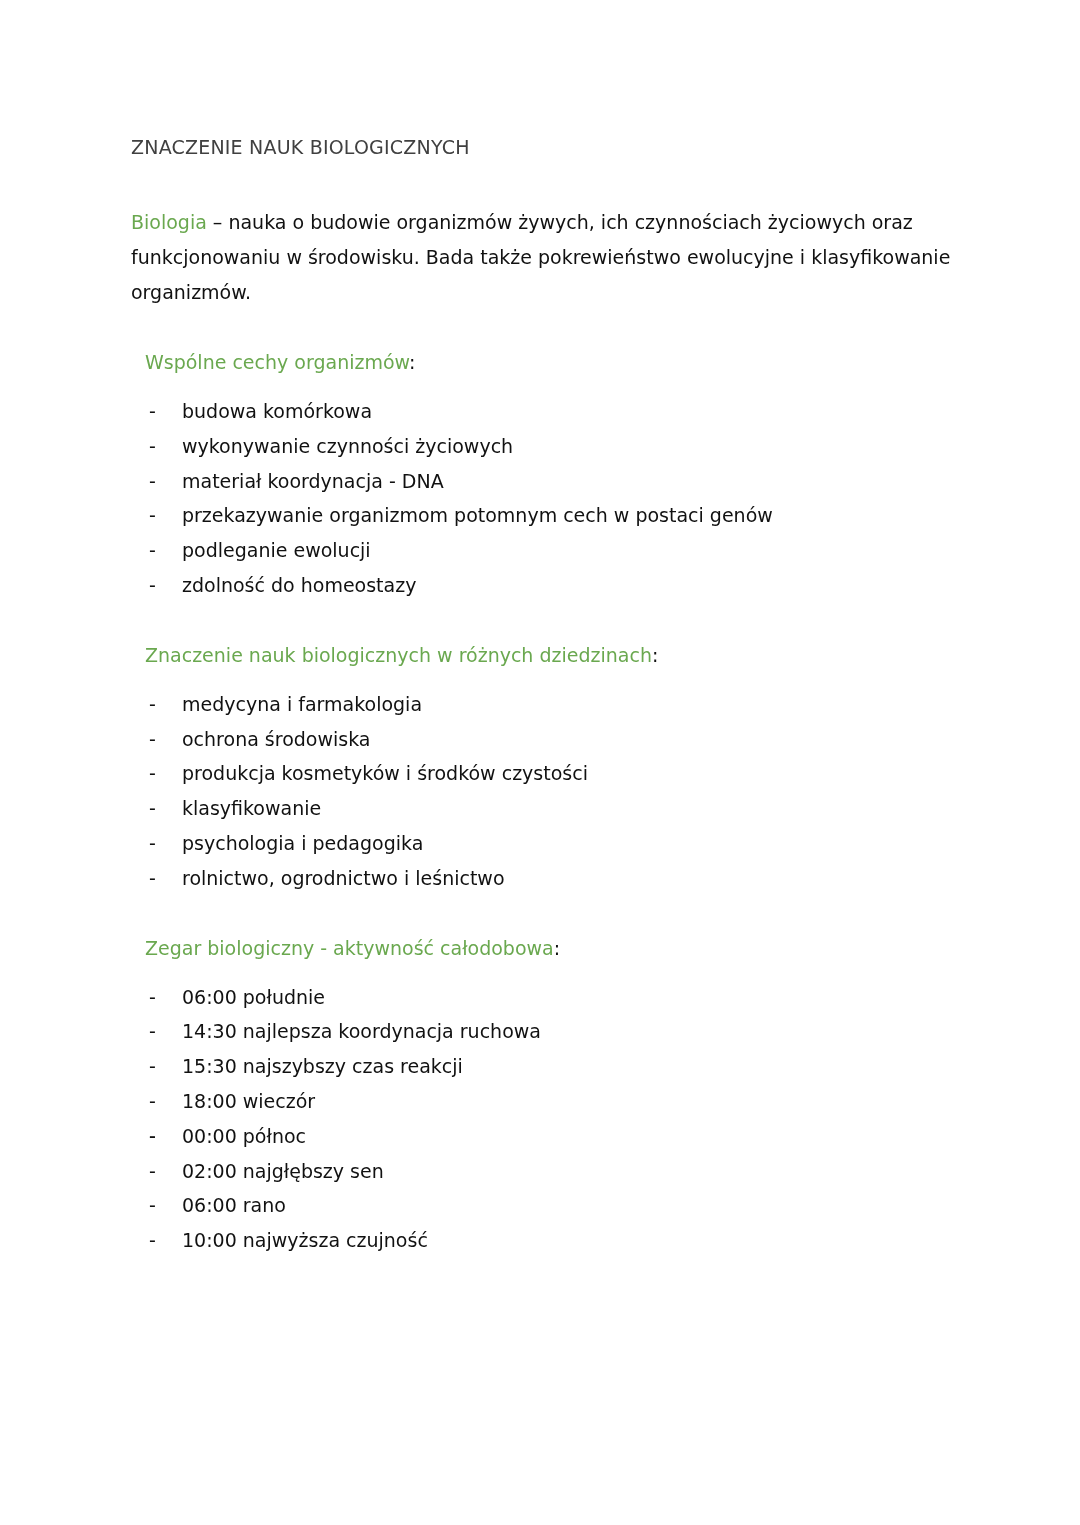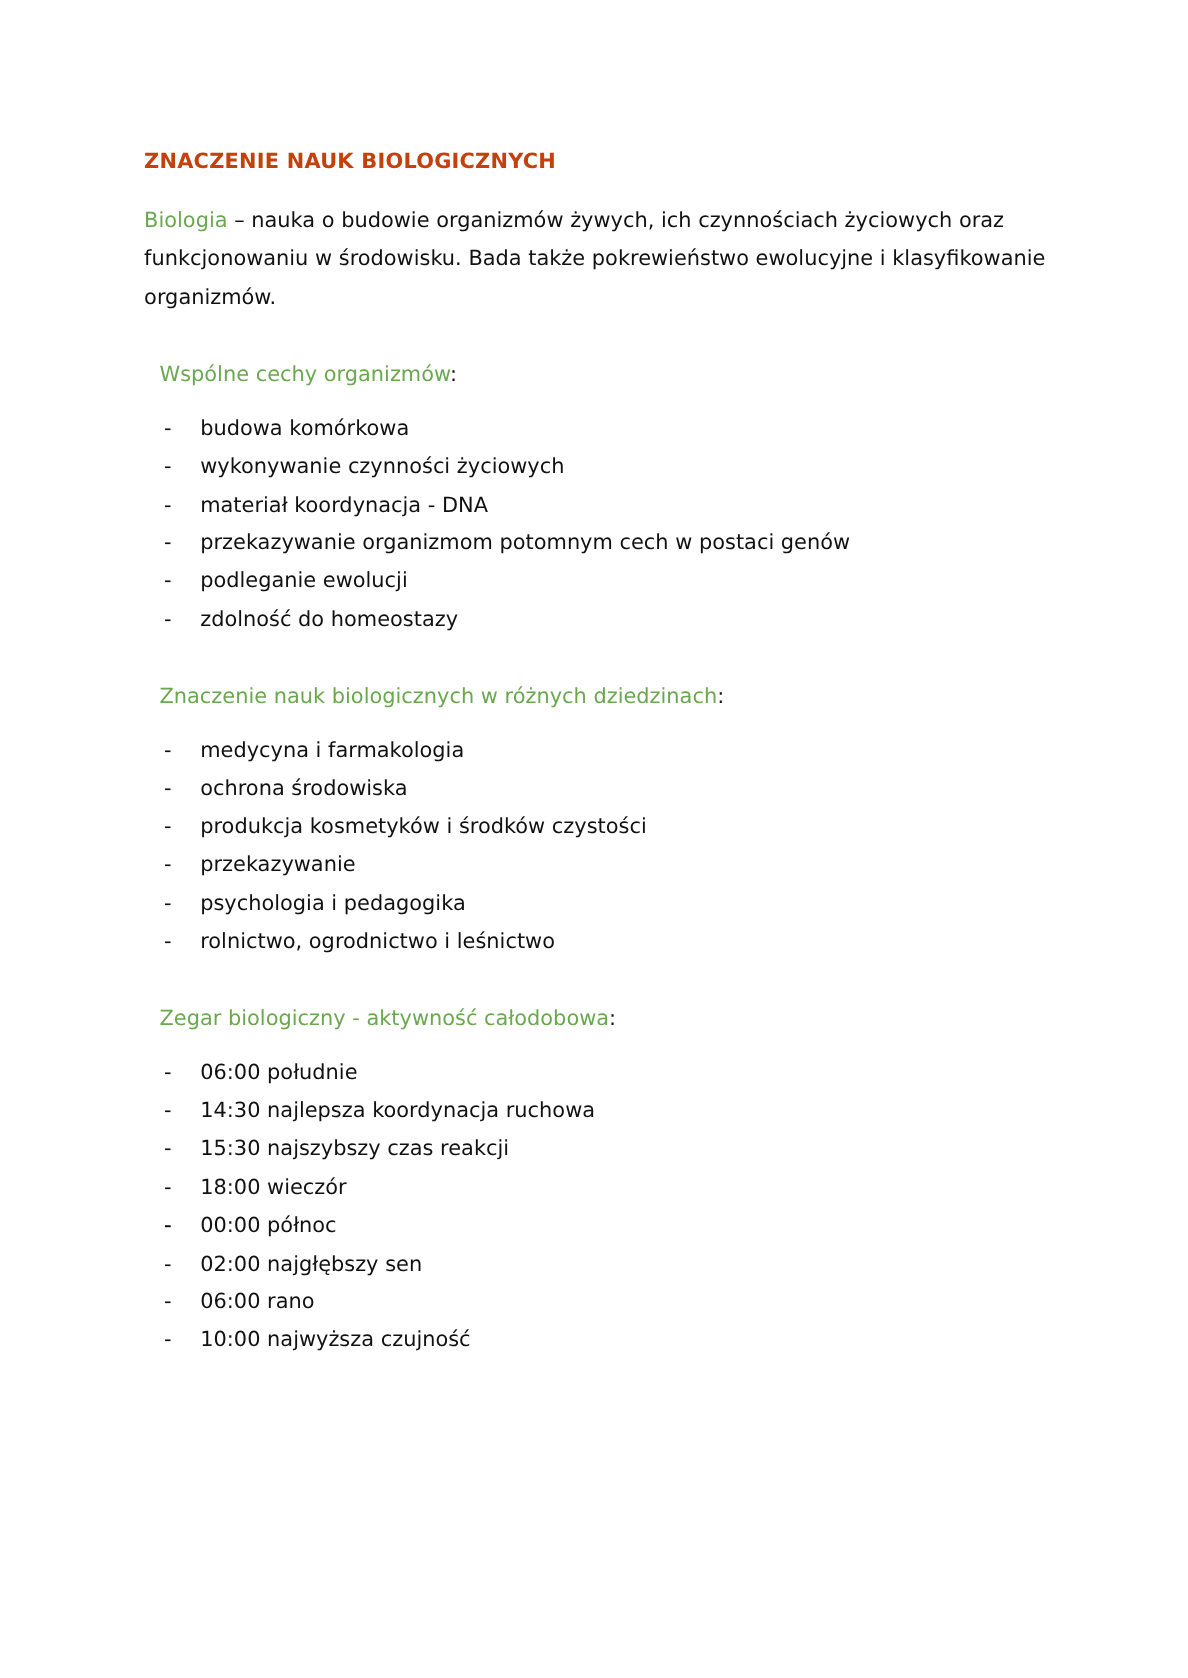--- a/index.html
+++ b/index.html
@@ -16,28 +16,28 @@
       overflow: hidden;
     }
     .page {
       position: absolute;
       left: 131px;
       top: 131px;
       width: 830px;
     }
     .title {
       font-size: 19px;
-      color: #c2410c;
+      color: #404040;
       letter-spacing: 0.2px;
       line-height: 32px;
       margin: 0;
-      font-weight: bold;
+      font-weight: normal;
     }
     .para {
-      margin-top: 20px;
+      margin-top: 42px;
       font-size: 19px;
       line-height: 35px;
     }
     .green {
       color: #6aa84f;
     }
     .section {
       margin-top: 35px;
     }
     .section-title {
@@ -85,21 +85,21 @@
       <li><span class="bullet">-</span><span>zdolność do homeostazy</span></li>
     </ul>
   </div>
 
   <div class="section">
     <h2 class="section-title"><span class="green">Znaczenie nauk biologicznych w różnych dziedzinach</span><span>:</span></h2>
     <ul class="dash">
       <li><span class="bullet">-</span><span>medycyna i farmakologia</span></li>
       <li><span class="bullet">-</span><span>ochrona środowiska</span></li>
       <li><span class="bullet">-</span><span>produkcja kosmetyków i środków czystości</span></li>
-      <li><span class="bullet">-</span><span>przekazywanie</span></li>
+      <li><span class="bullet">-</span><span>klasyfikowanie</span></li>
       <li><span class="bullet">-</span><span>psychologia i pedagogika</span></li>
       <li><span class="bullet">-</span><span>rolnictwo, ogrodnictwo i leśnictwo</span></li>
     </ul>
   </div>
 
   <div class="section">
     <h2 class="section-title"><span class="green">Zegar biologiczny - aktywność całodobowa</span><span>:</span></h2>
     <ul class="dash">
       <li><span class="bullet">-</span><span>06:00 południe</span></li>
       <li><span class="bullet">-</span><span>14:30 najlepsza koordynacja ruchowa</span></li>

